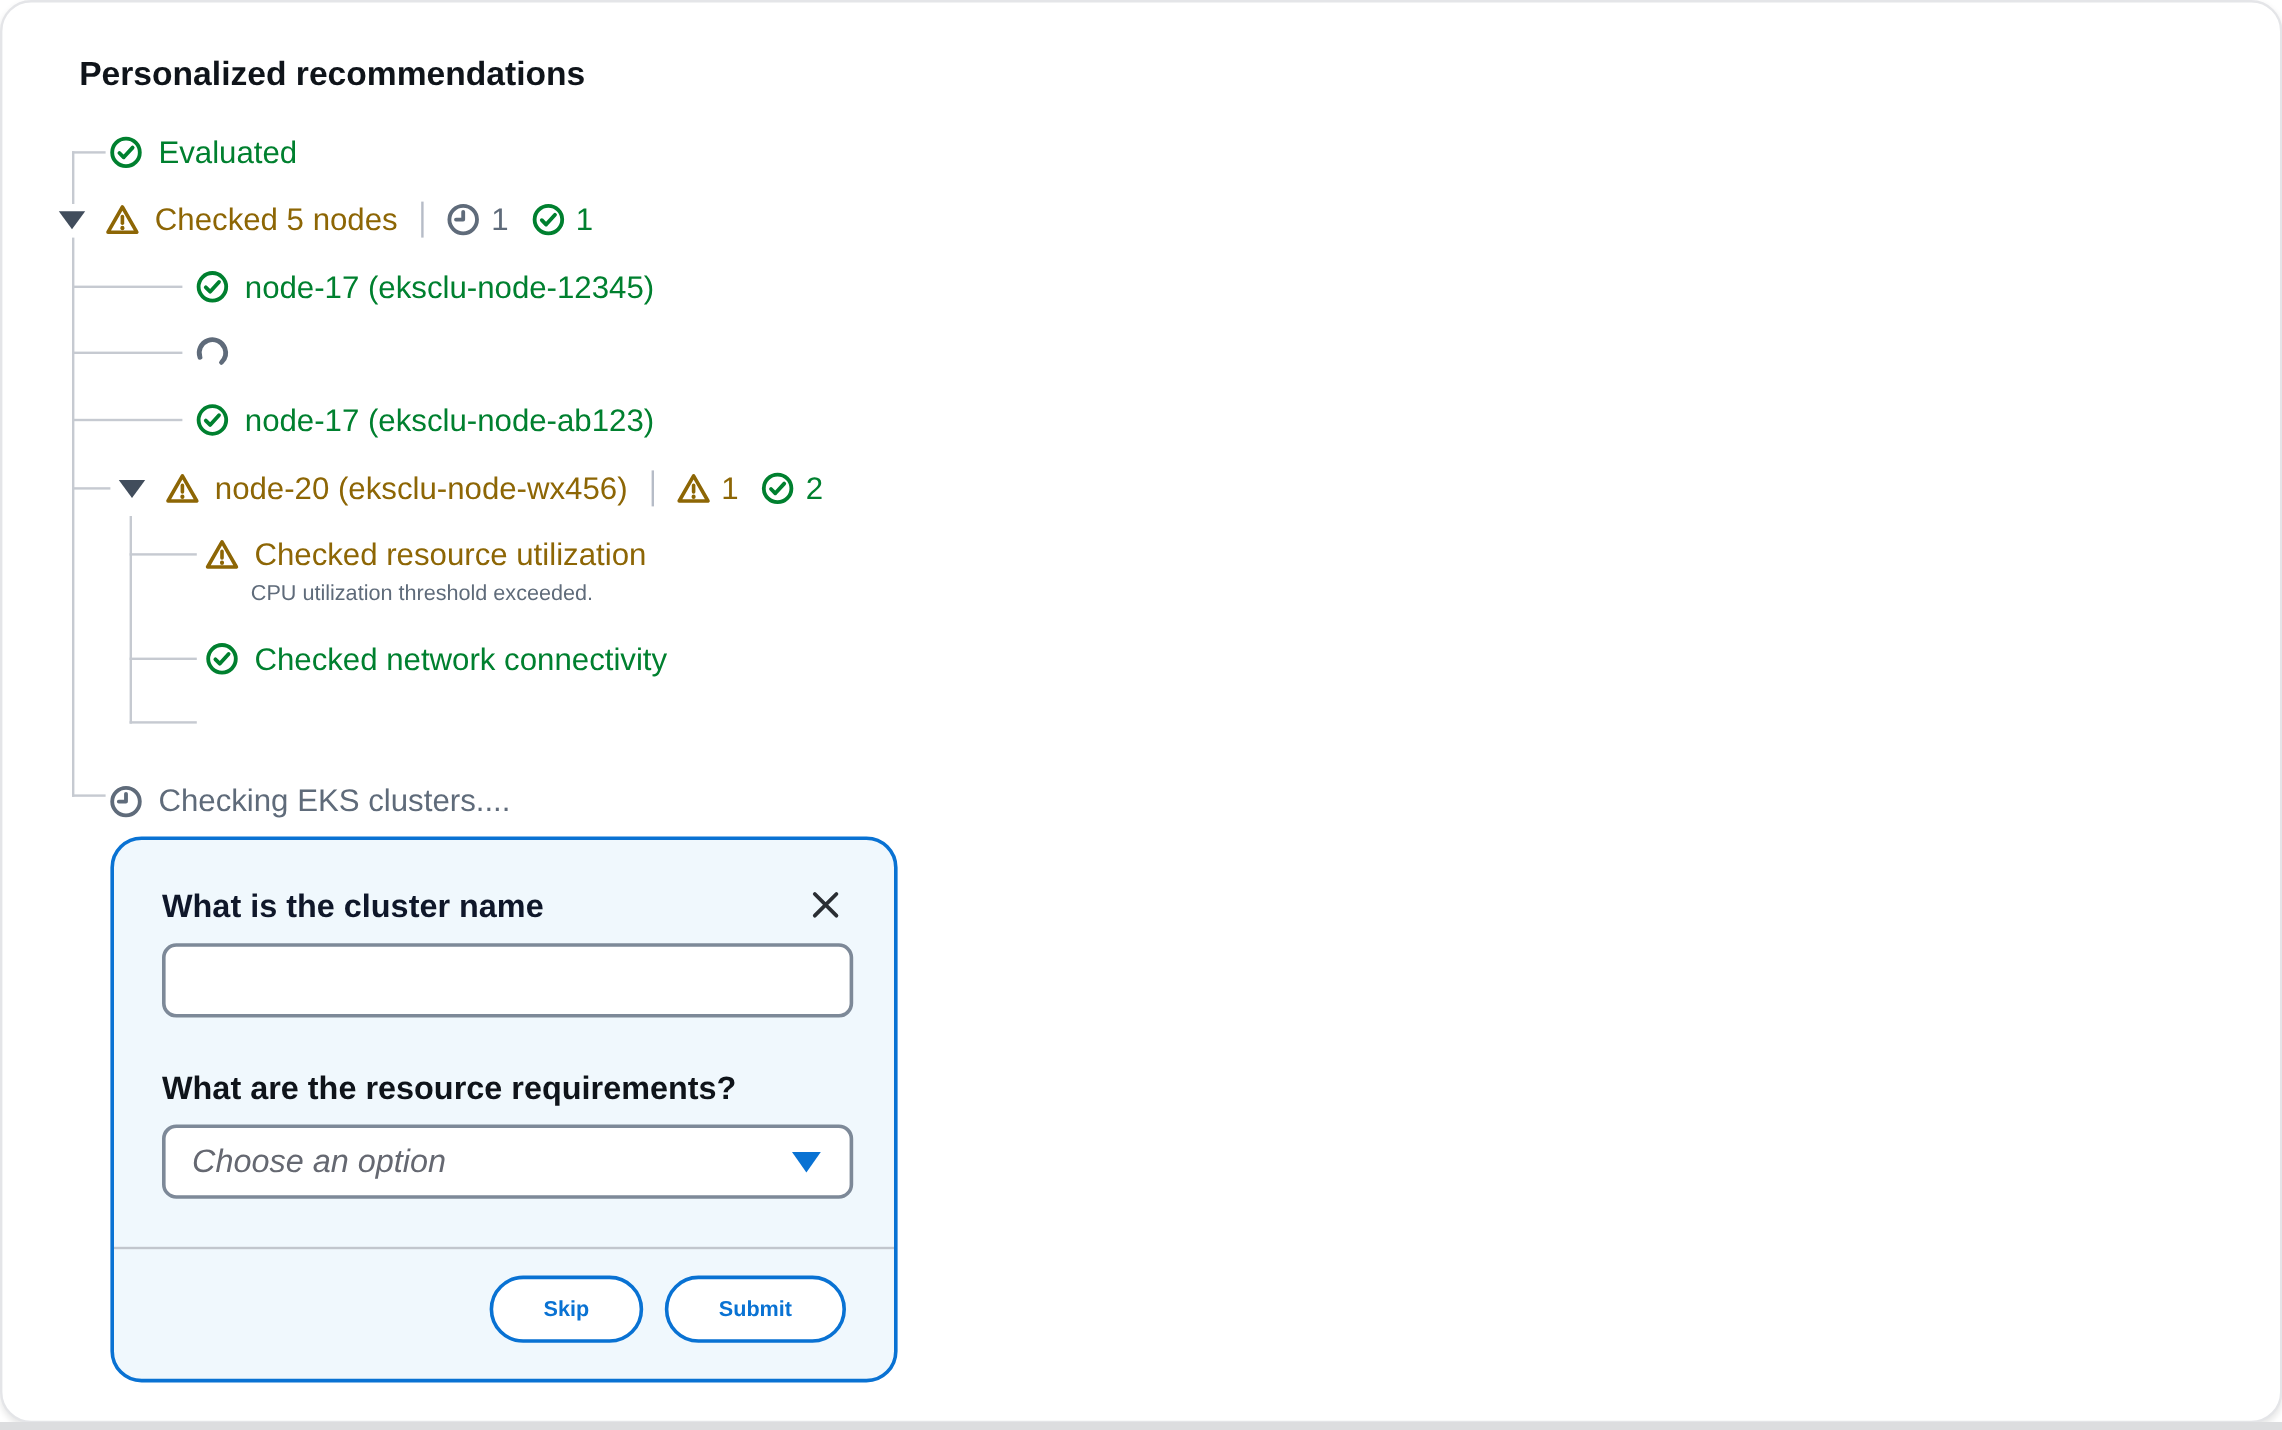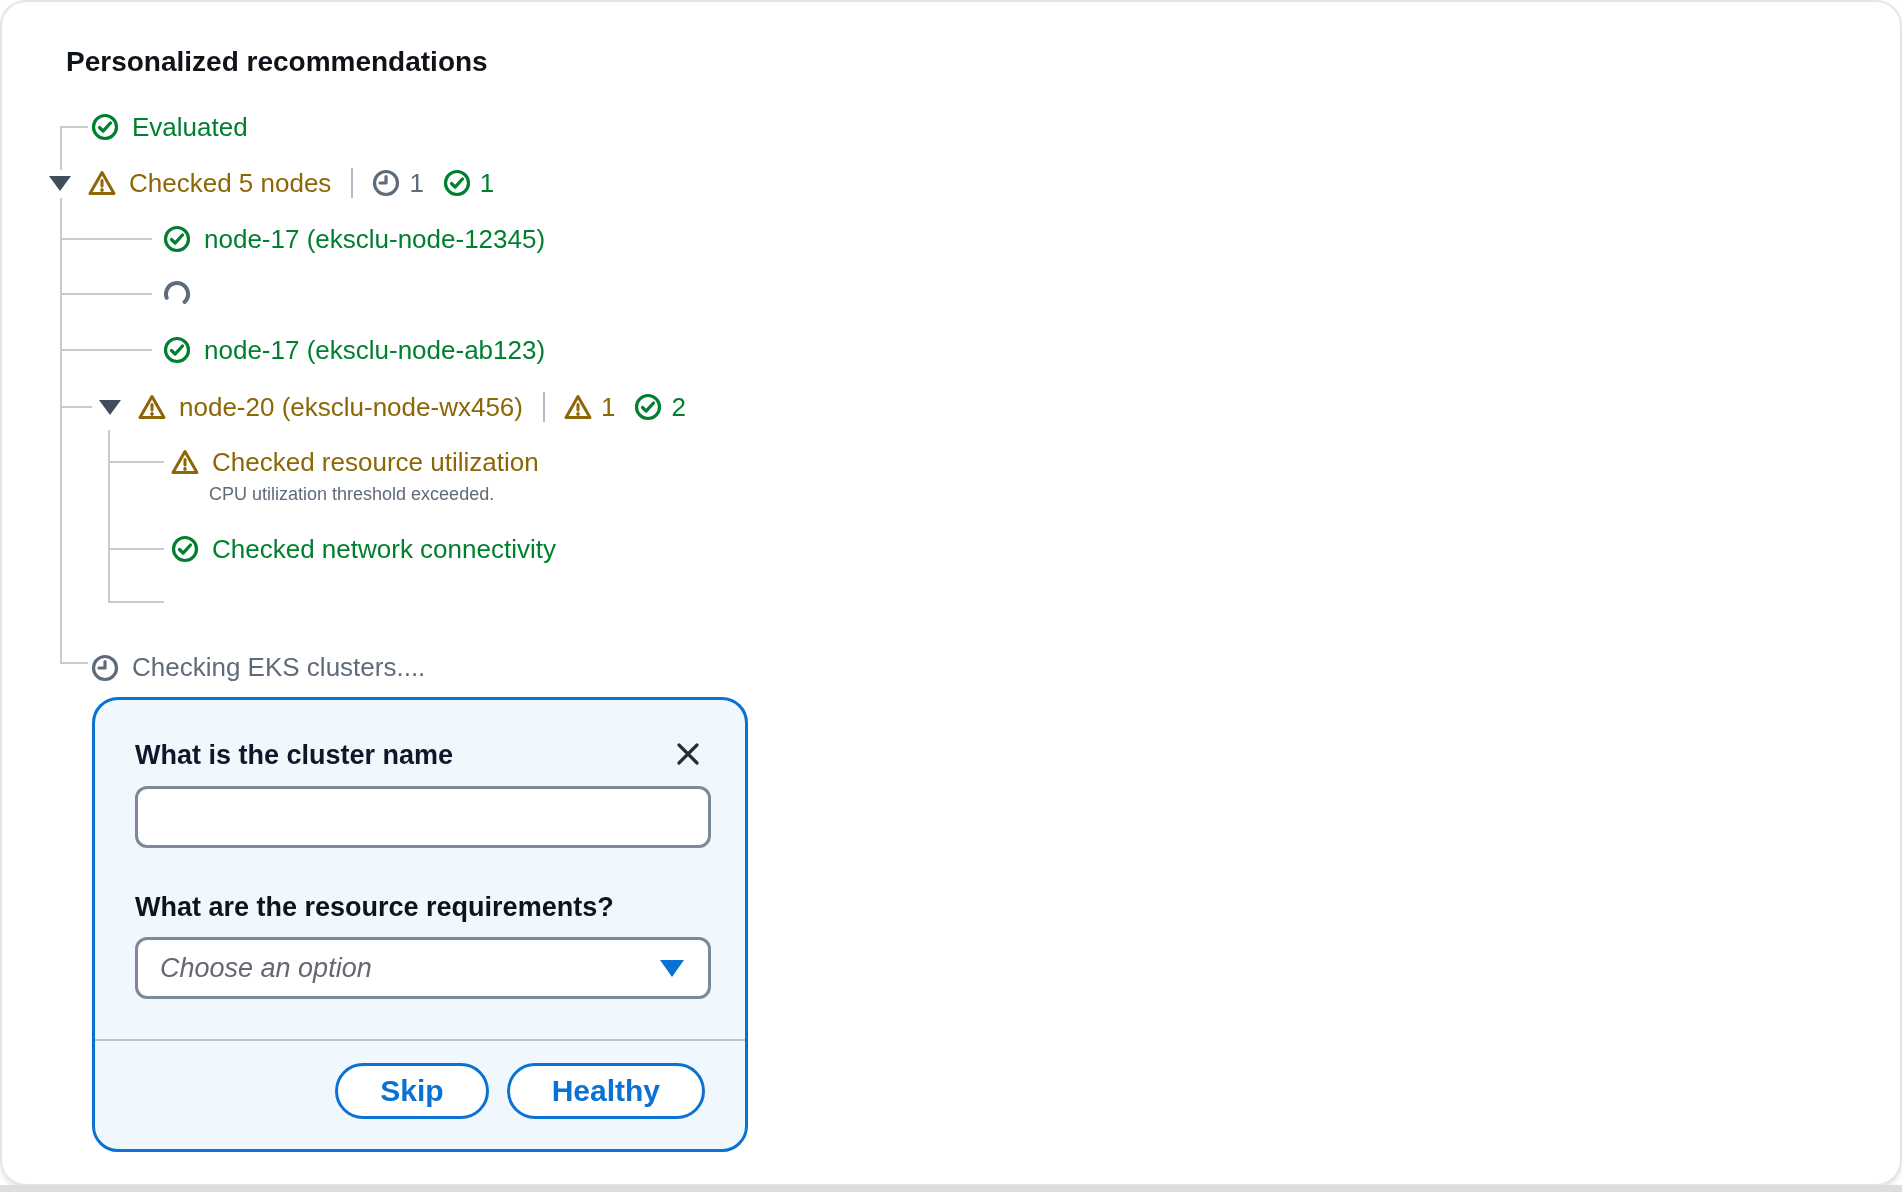--- a/index.html
+++ b/index.html
@@ -51,21 +51,21 @@
     margin-top:14px; width:576px; height:62px; background:#ffffff;
     border:3px solid #7d8998; border-radius:12px; display:flex; align-items:center;
     justify-content:space-between; padding:0 24px 0 22px; cursor:pointer;
   }
   .select .placeholder { font-size:27px; font-style:italic; color:#656871; }
   .select-caret { width:0; height:0; border-left:12px solid transparent; border-right:12px solid transparent; border-top:17px solid #0972d3; }
   .card-divider { margin-top:40px; height:2px; background:#c1c6cd; }
   .card-footer { display:flex; justify-content:flex-end; align-items:center; gap:18px; padding:22px 40px 0 0; }
   .pill-btn {
     height:56px; padding:0 42px; background:#ffffff; border:3px solid #0972d3; border-radius:28px;
-    color:#0972d3; font-size:30px; font-weight:bold; cursor:pointer; font-family:"Liberation Sans", sans-serif;
+    color:#0972d3; font-size:18px; font-weight:bold; cursor:pointer; font-family:"Liberation Sans", sans-serif;
   }
 </style>
 </head>
 <body>
 
 <svg width="0" height="0" style="position:absolute">
   <defs>
     <g id="ic-success">
         <circle cx="15" cy="15" r="11.5" fill="none" stroke="#00802f" stroke-width="3.2"></circle>
         <path d="M9.5 15.5 l3.6 3.6 L20.5 11" fill="none" stroke="#00802f" stroke-width="3.2" stroke-linecap="round" stroke-linejoin="round"></path>
@@ -215,19 +215,19 @@
         <input class="text-input" type="text" placeholder="" value="" style="">
         <div class="q2-label">What are the resource requirements?</div>
         <div class="select">
           <span class="placeholder">Choose an option</span>
           <span class="select-caret"></span>
         </div>
       </div>
       <div class="card-divider"></div>
       <div class="card-footer">
         <button class="pill-btn">Skip</button>
-        <button class="pill-btn">Healthy</button>
+        <button class="pill-btn">Submit</button>
       </div>
     </div>
 
   </div>
   <div class="bottom-strip"></div>
 </div>
 
 </body></html>

